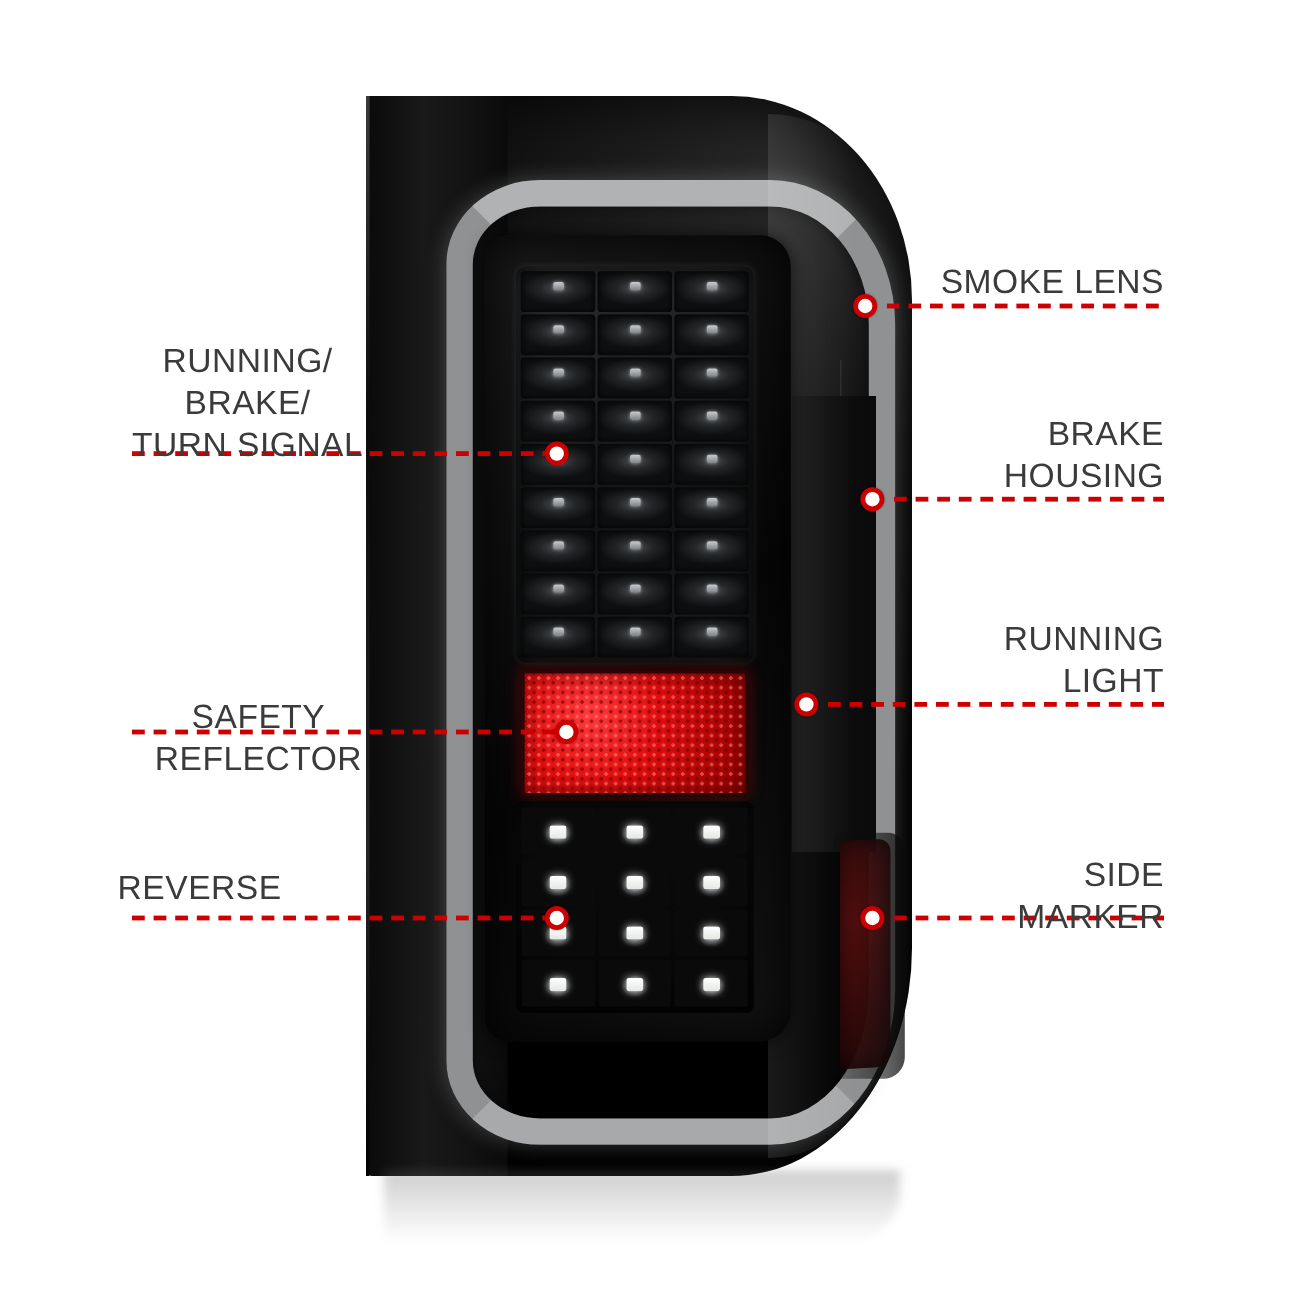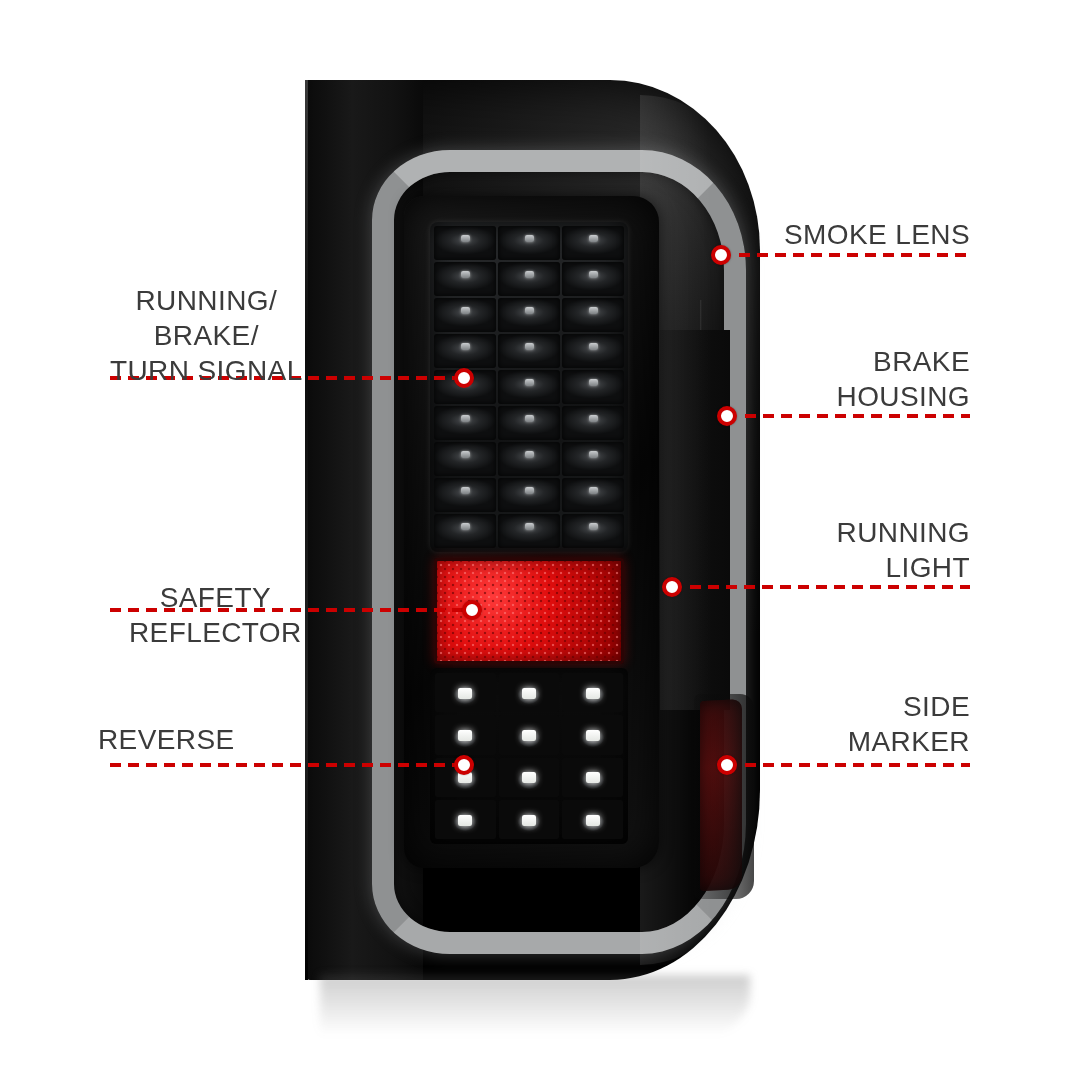--- a/index.html
+++ b/index.html
@@ -306,18 +306,18 @@
       </div>
       <div class="callout">
         <div class="dash-line" style="--dashcol: #cc0000; left: 690px; top: 585px; width: 280px;"></div>
         <div class="dot" style="left: 662px; top: 577px; border-color: rgb(204, 0, 0);"></div>
         <div class="label right-al" style="left: 700px; top: 515px; width: 270px; color: rgb(59, 59, 59);">RUNNING
 LIGHT</div>
       </div>
       <div class="callout">
         <div class="dash-line" style="--dashcol: #cc0000; left: 745px; top: 763px; width: 225px;"></div>
         <div class="dot" style="left: 717px; top: 755px; border-color: rgb(204, 0, 0);"></div>
-        <div class="label right-al" style="left: 700px; top: 689px; width: 270px; color: rgb(59, 59, 59);">SIDE
+        <div class="label right-al" style="left: 700px; top: 711px; width: 270px; color: rgb(59, 59, 59);">SIDE
 MARKER</div>
       </div>
     </div>
 
 </div>
 
 </body></html>

